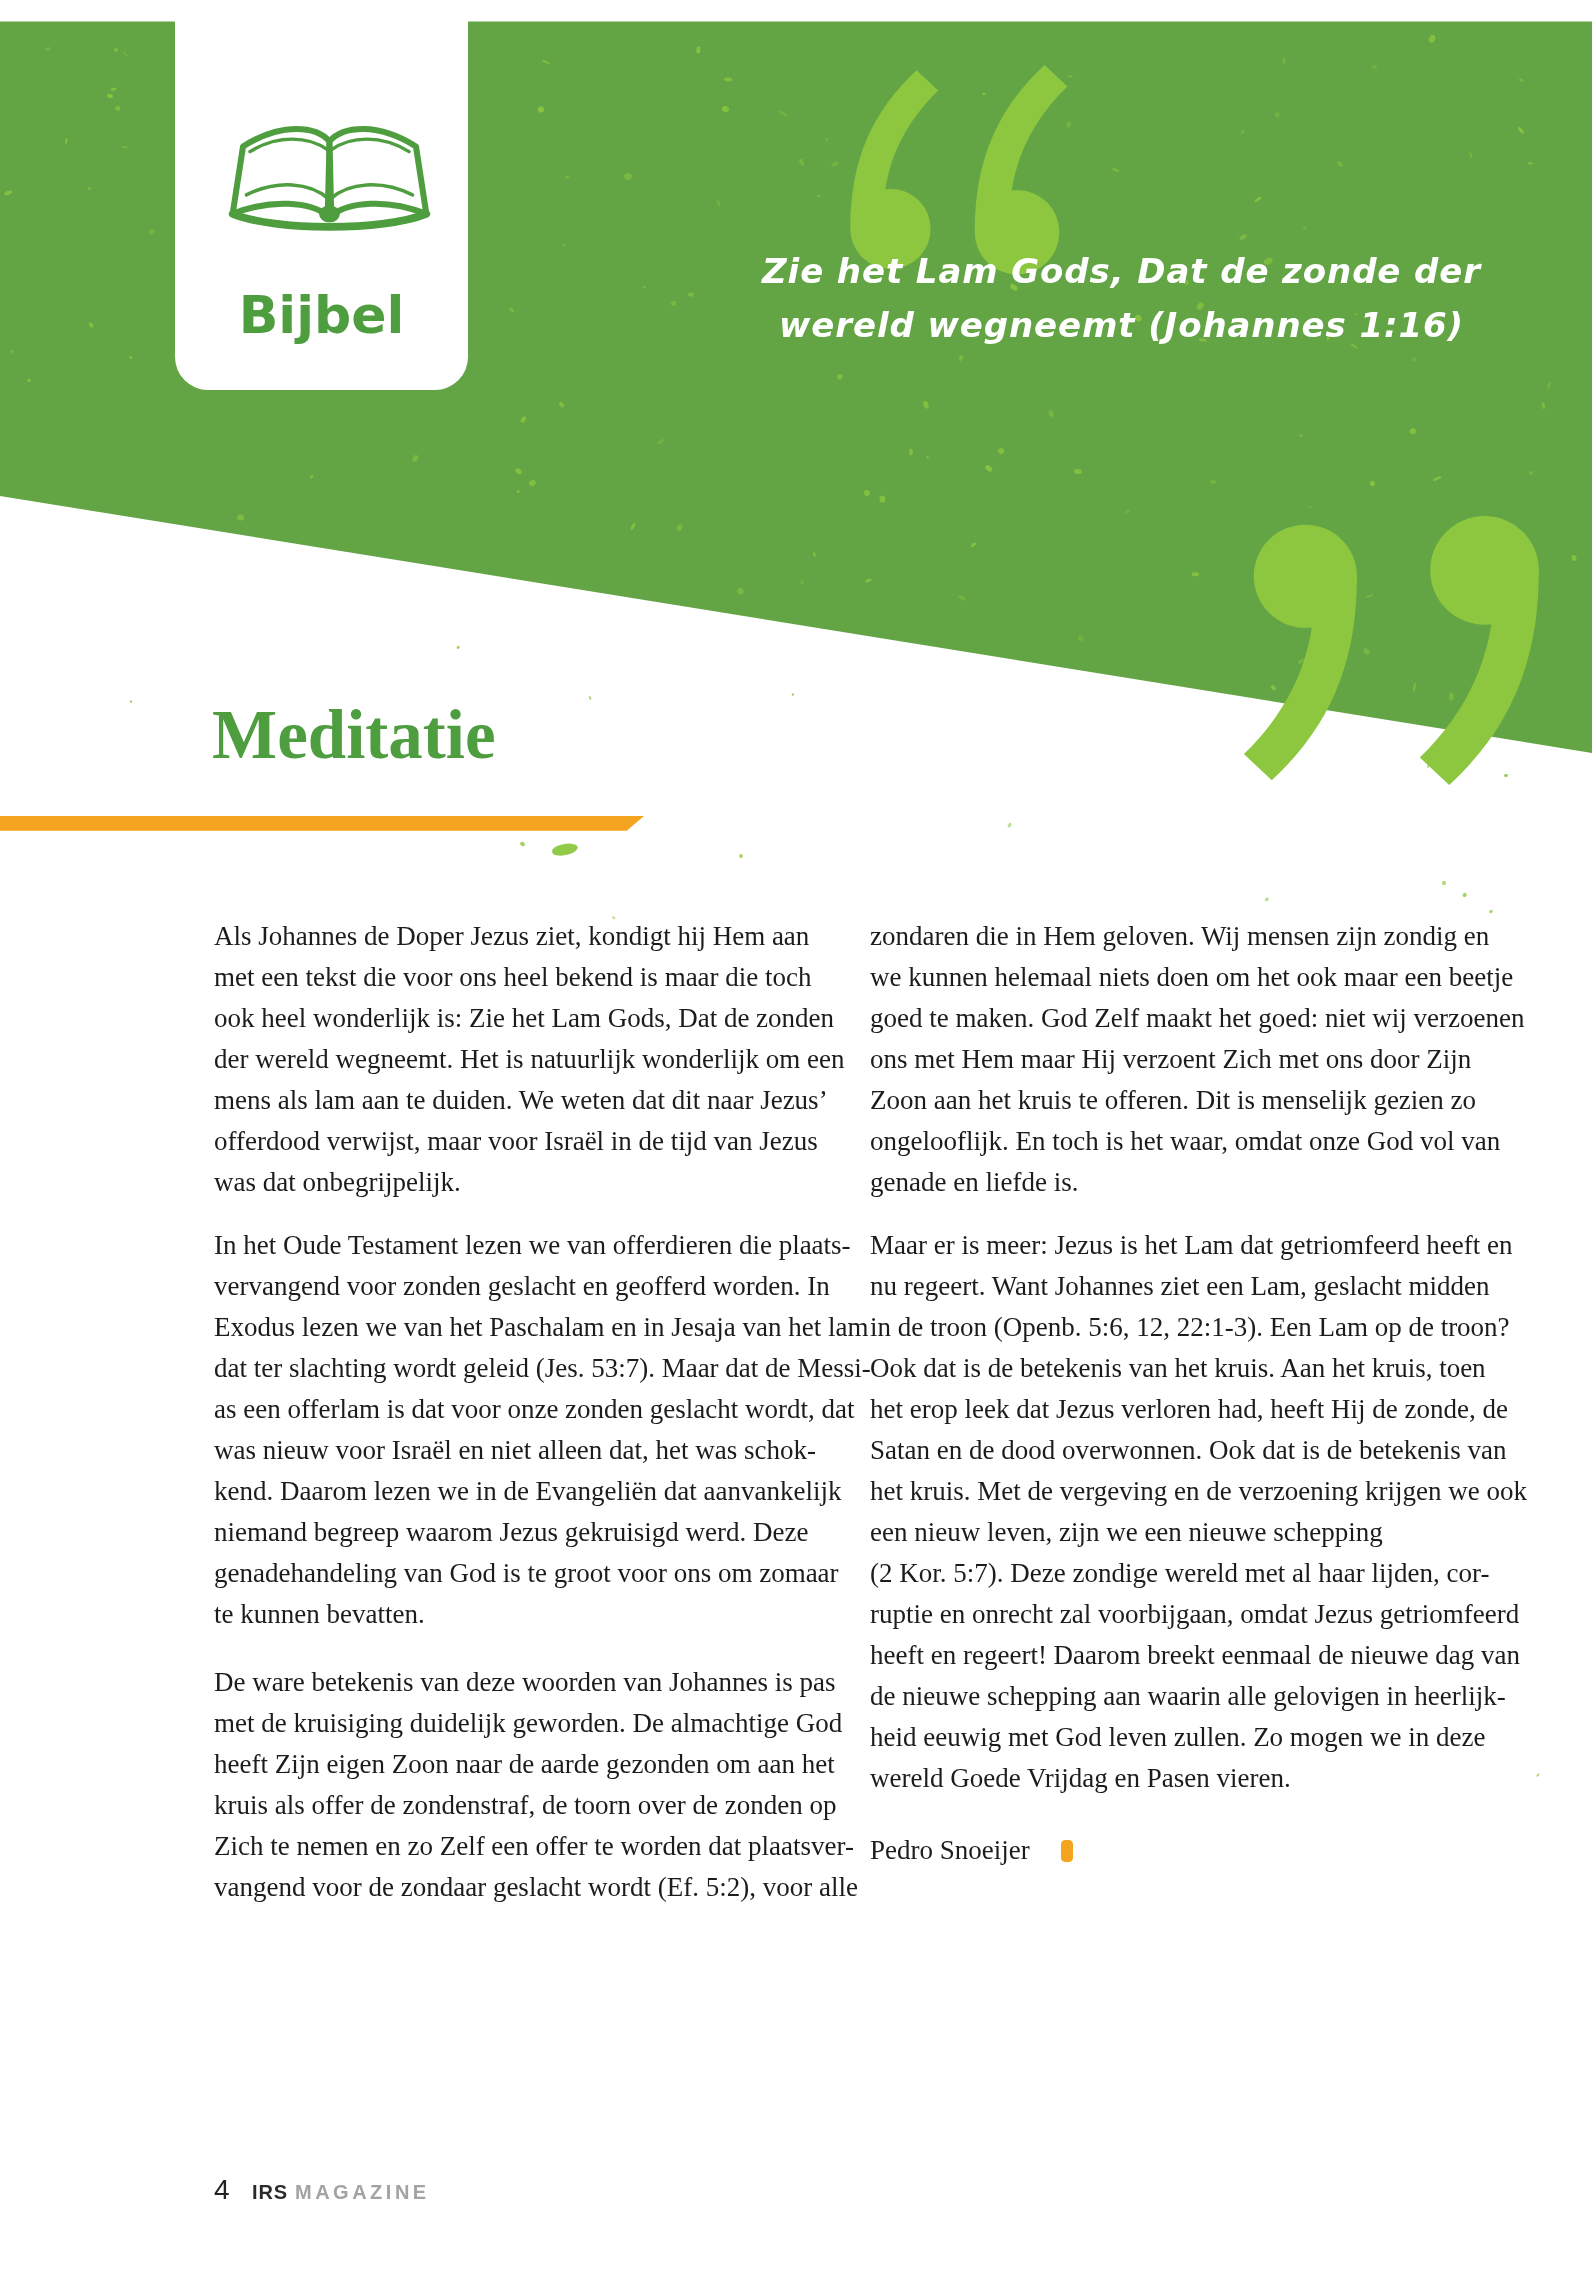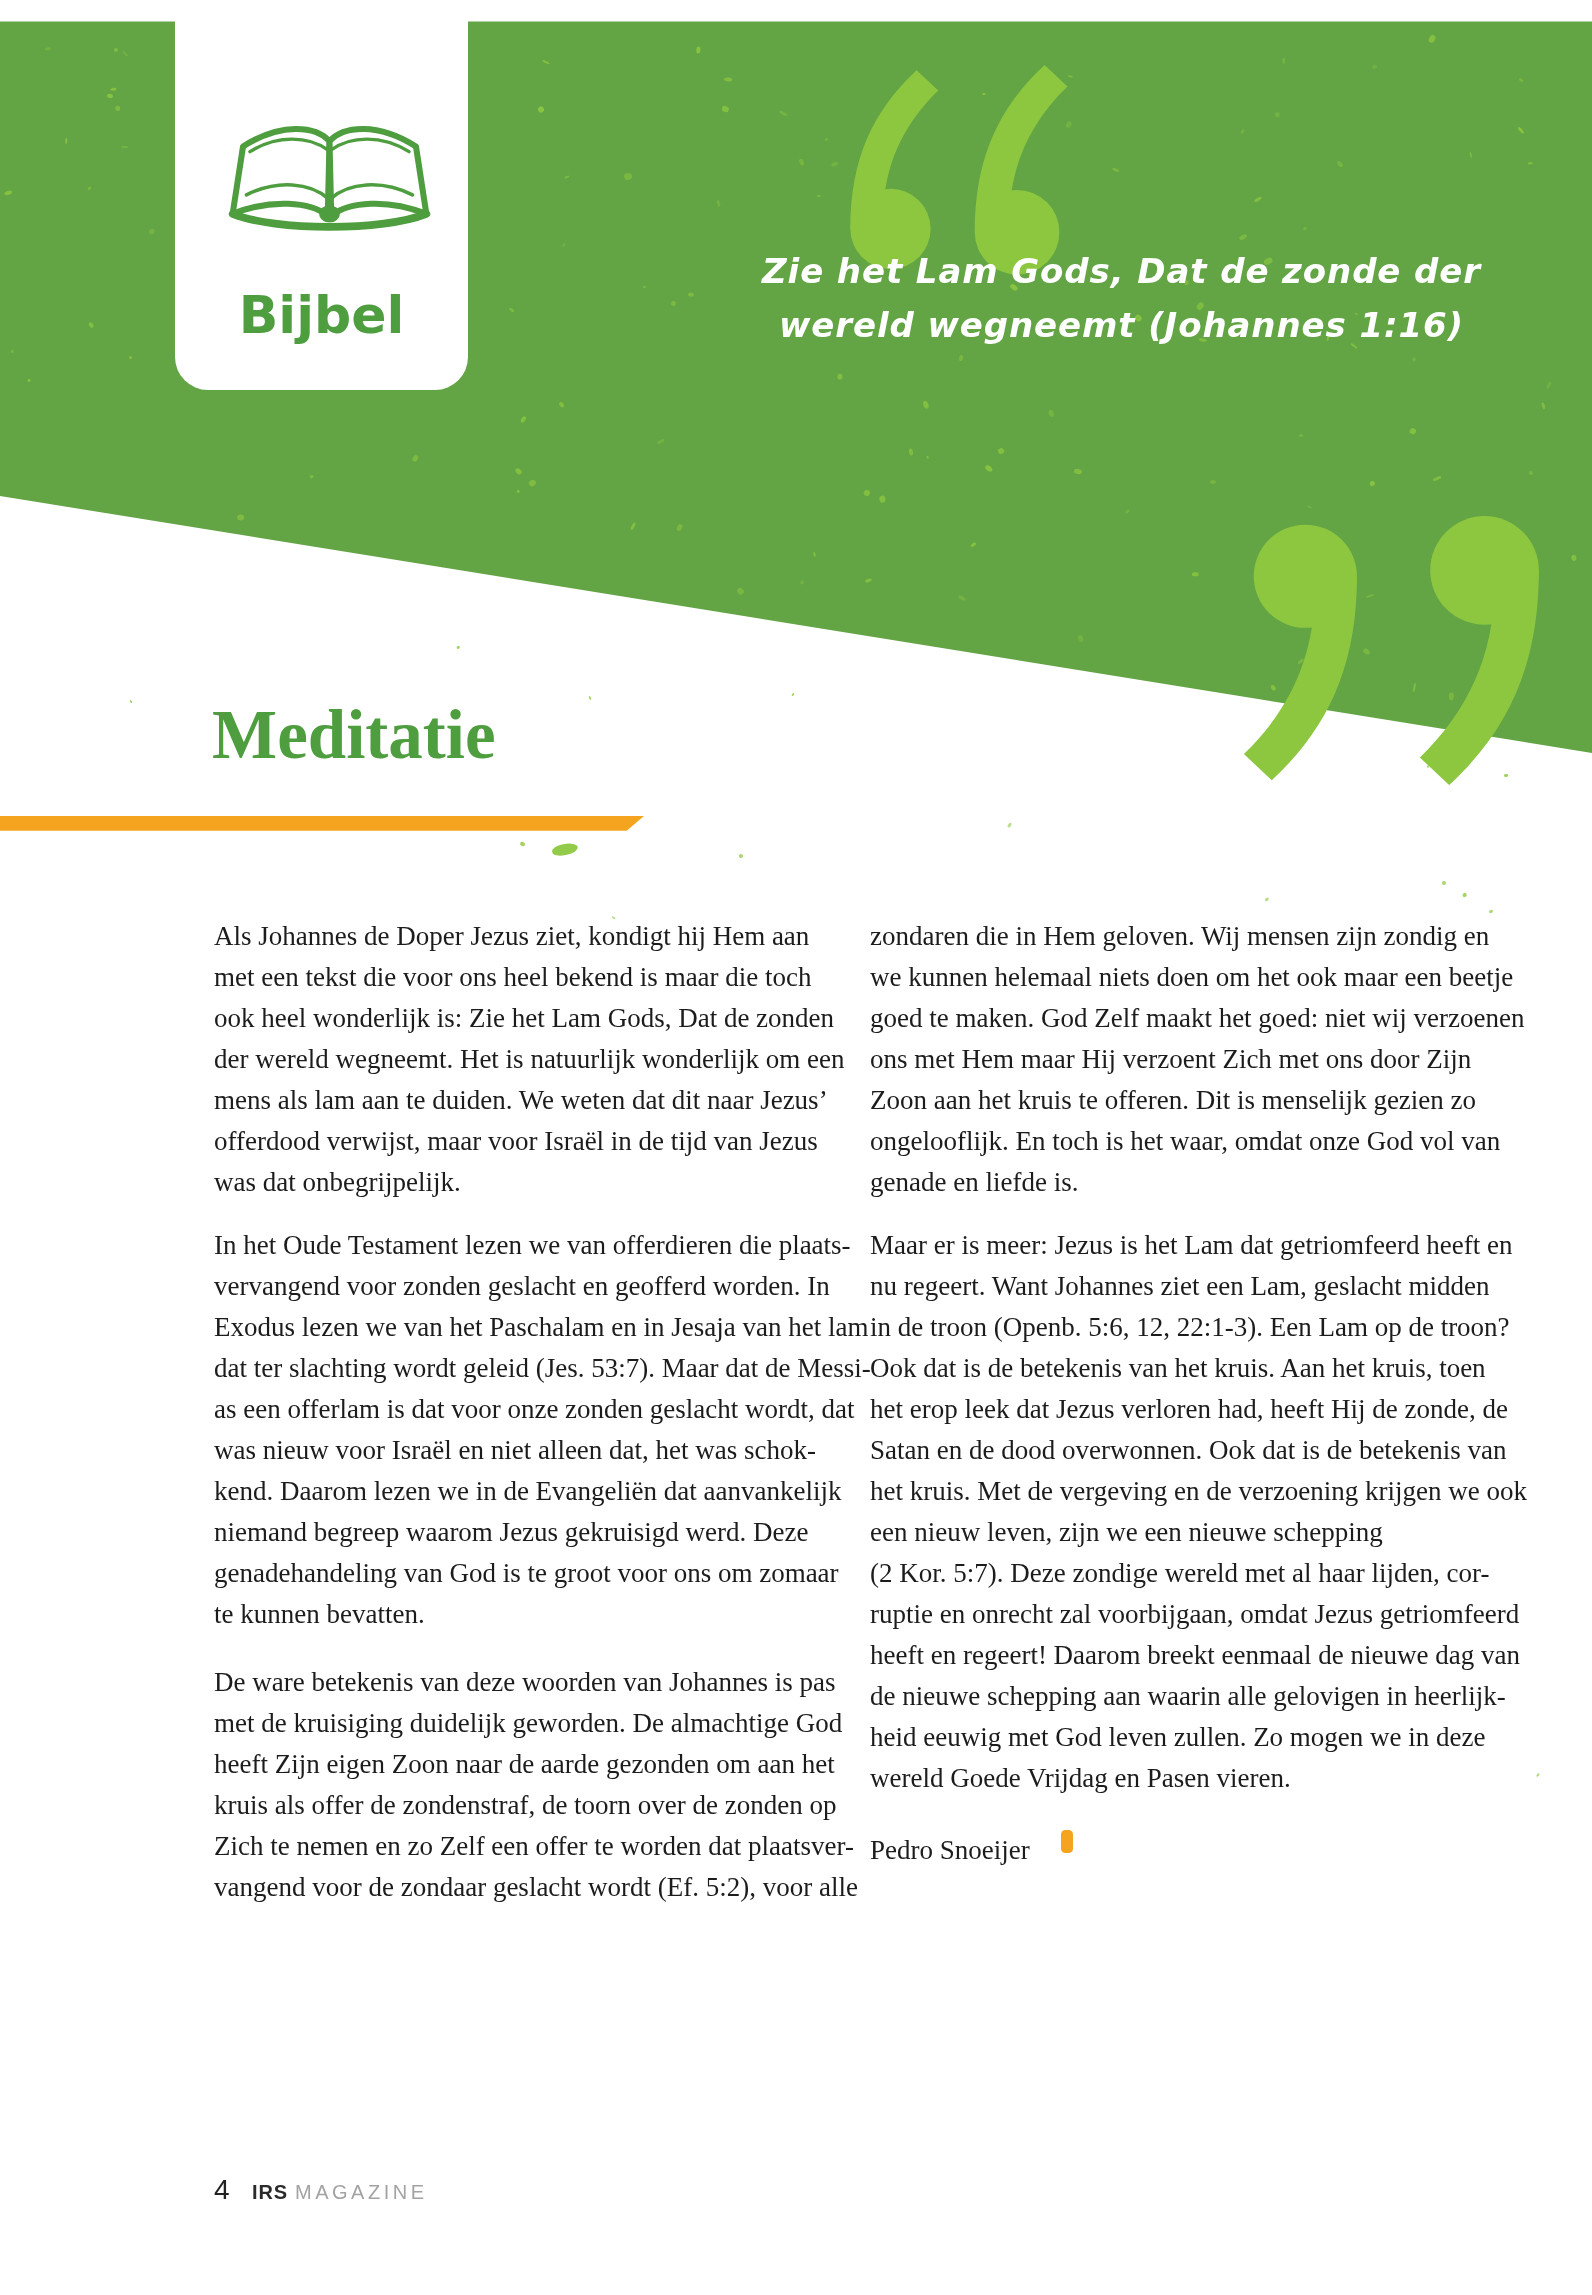--- a/index.html
+++ b/index.html
@@ -32,31 +32,31 @@
               background:var(--orange);
               clip-path:polygon(0 0,100% 0,calc(100% - 17.3px) 100%,0 100%);}
   
   .column{position:absolute;top:916px;font-family:"Liberation Serif",serif;
           font-size:27px;line-height:41px;color:var(--body_text);z-index:4;}
   .column p{margin:0 0 22.4px 0;white-space:pre;}
   .col-left{left:214px;width:613px;}
   .col-right{left:870px;width:656px;}
   .col-left p:nth-of-type(2){margin-bottom:27px;}
   .col-right p:nth-of-type(2){margin-bottom:31px;}
-  .author-row{display:flex;gap:31px;margin-top:8px;}
+  .author-row{display:flex;align-items:center;gap:31px;margin-top:8px;}
   .author-name{font-family:"Liberation Serif",serif;font-size:27px;color:var(--body_text);}
   .author-marker{width:12px;height:22.4px;border-radius:4.3px;background:var(--orange);display:inline-block;}
   
   .footer{position:absolute;left:214px;top:2174px;display:flex;align-items:baseline;z-index:4;}
   .page-number{font-family:"Liberation Sans",sans-serif;font-size:28px;color:#222;}
   .brand{margin-left:22.4px;}
   .brand-bold{font-family:"Liberation Sans",sans-serif;font-size:20px;font-weight:bold;
               letter-spacing:0.9px;color:var(--footer_dark);}
   .brand-light{font-family:"Liberation Sans",sans-serif;font-size:20px;letter-spacing:3.5px;
-               color:var(--footer_gray);margin-left:7px;}
+               color:var(--footer_gray);margin-left:7px;font-weight:bold;}
 </style>
 </head>
 <body>
 
 <div class="page">
 
   <div class="band" id="band">
       <div class="speck" style="left: 922px; top: 402px; width: 8px; height: 5.3px; background: var(--light_green); opacity: 0.764195; transform: rotate(248.196deg); position: absolute;"></div>
       <div class="speck" style="left: 825px; top: 138px; width: 2.9px; height: 2.9px; background: var(--light_green); opacity: 0.50805; transform: rotate(358.932deg); position: absolute;"></div>
       <div class="speck" style="left: 1125px; top: 510px; width: 4.8px; height: 3.1px; background: var(--light_green); opacity: 0.407515; transform: rotate(323.805deg); position: absolute;"></div>

